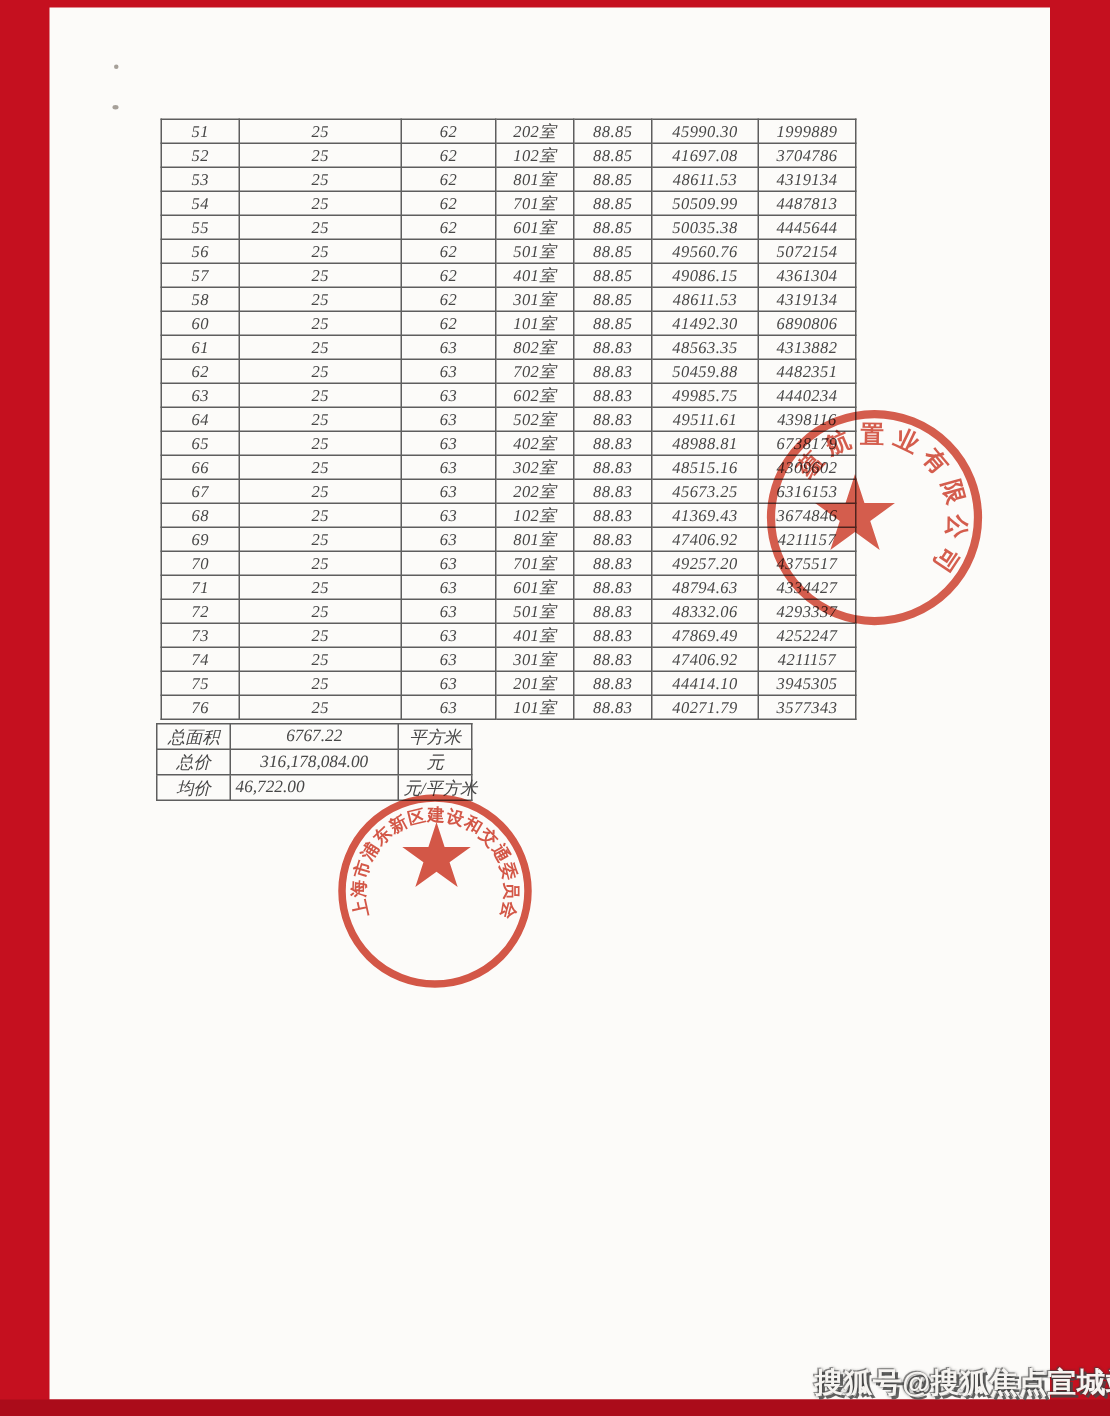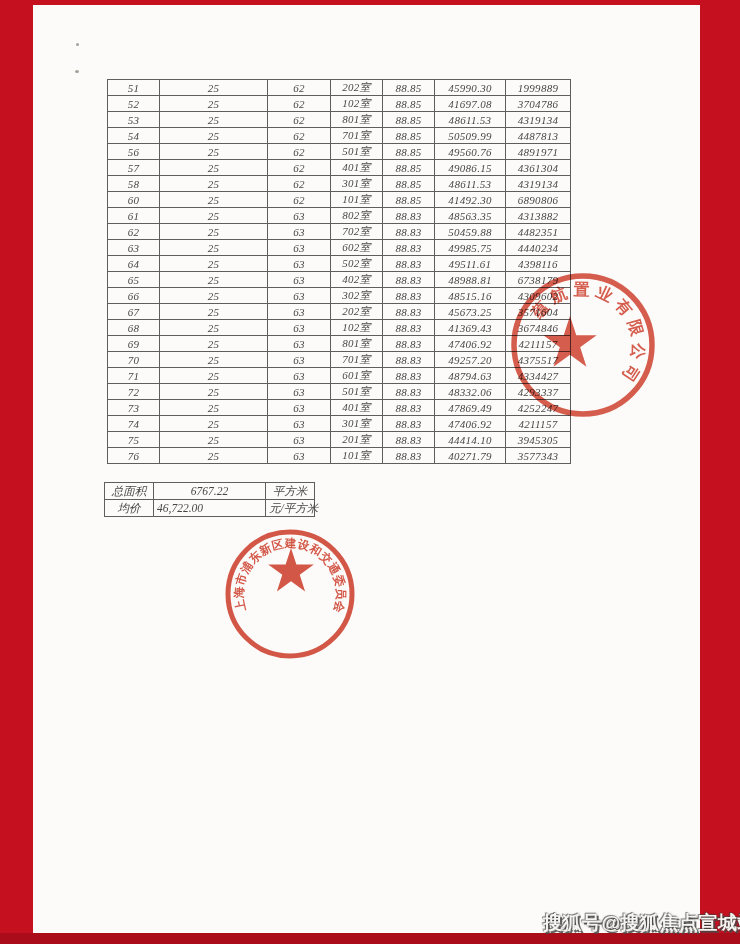--- a/index.html
+++ b/index.html
@@ -110,27 +110,36 @@
       <tr>
         <td>54</td>
         <td>25</td>
         <td>62</td>
         <td>701室</td>
         <td>88.85</td>
         <td>50509.99</td>
         <td>4487813</td>
       </tr>
       <tr>
+        <td>55</td>
+        <td>25</td>
+        <td>62</td>
+        <td>601室</td>
+        <td>88.85</td>
+        <td>50035.38</td>
+        <td>4445644</td>
+      </tr>
+      <tr>
         <td>56</td>
         <td>25</td>
         <td>62</td>
         <td>501室</td>
         <td>88.85</td>
         <td>49560.76</td>
-        <td>4891971</td>
+        <td>5072154</td>
       </tr>
       <tr>
         <td>57</td>
         <td>25</td>
         <td>62</td>
         <td>401室</td>
         <td>88.85</td>
         <td>49086.15</td>
         <td>4361304</td>
       </tr>
@@ -206,21 +215,21 @@
         <td>48515.16</td>
         <td>4309602</td>
       </tr>
       <tr>
         <td>67</td>
         <td>25</td>
         <td>63</td>
         <td>202室</td>
         <td>88.83</td>
         <td>45673.25</td>
-        <td>3571604</td>
+        <td>6316153</td>
       </tr>
       <tr>
         <td>68</td>
         <td>25</td>
         <td>63</td>
         <td>102室</td>
         <td>88.83</td>
         <td>41369.43</td>
         <td>3674846</td>
       </tr>
@@ -303,20 +312,25 @@
   <colgroup>
     <col style="width:49px">
       <col style="width:112px">
       <col style="width:49px">
   </colgroup>
   <tbody>
       <tr>
         <td>总面积</td>
         <td>6767.22</td>
         <td>平方米</td>
+      </tr>
+      <tr>
+        <td>总价</td>
+        <td>316,178,084.00</td>
+        <td>元</td>
       </tr>
       <tr>
         <td>均价</td>
         <td class="val-right">46,722.00</td>
         <td>元/平方米</td>
       </tr>
     </tbody>
 </table>
 
 <svg class="stamp" style="left:503px;top:265px;" width="160" height="160" viewBox="-80 -80 160 160">

